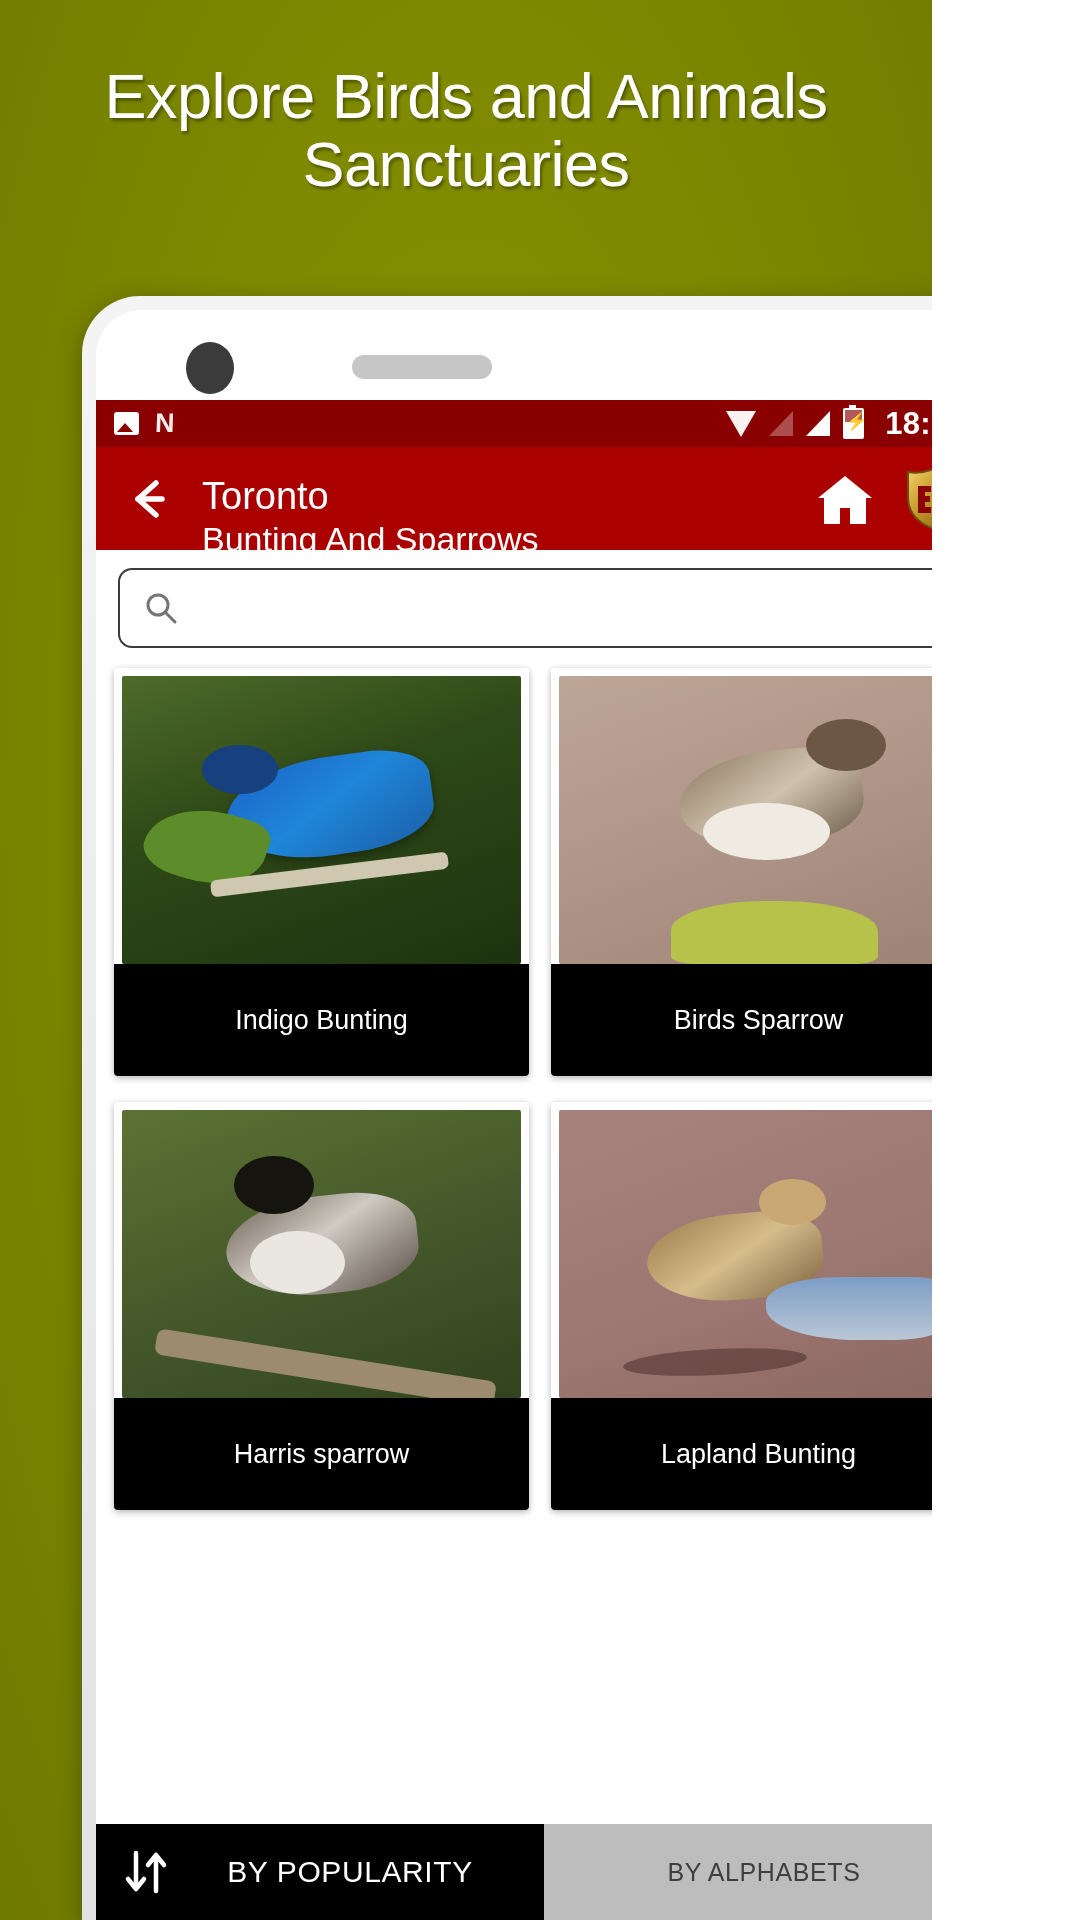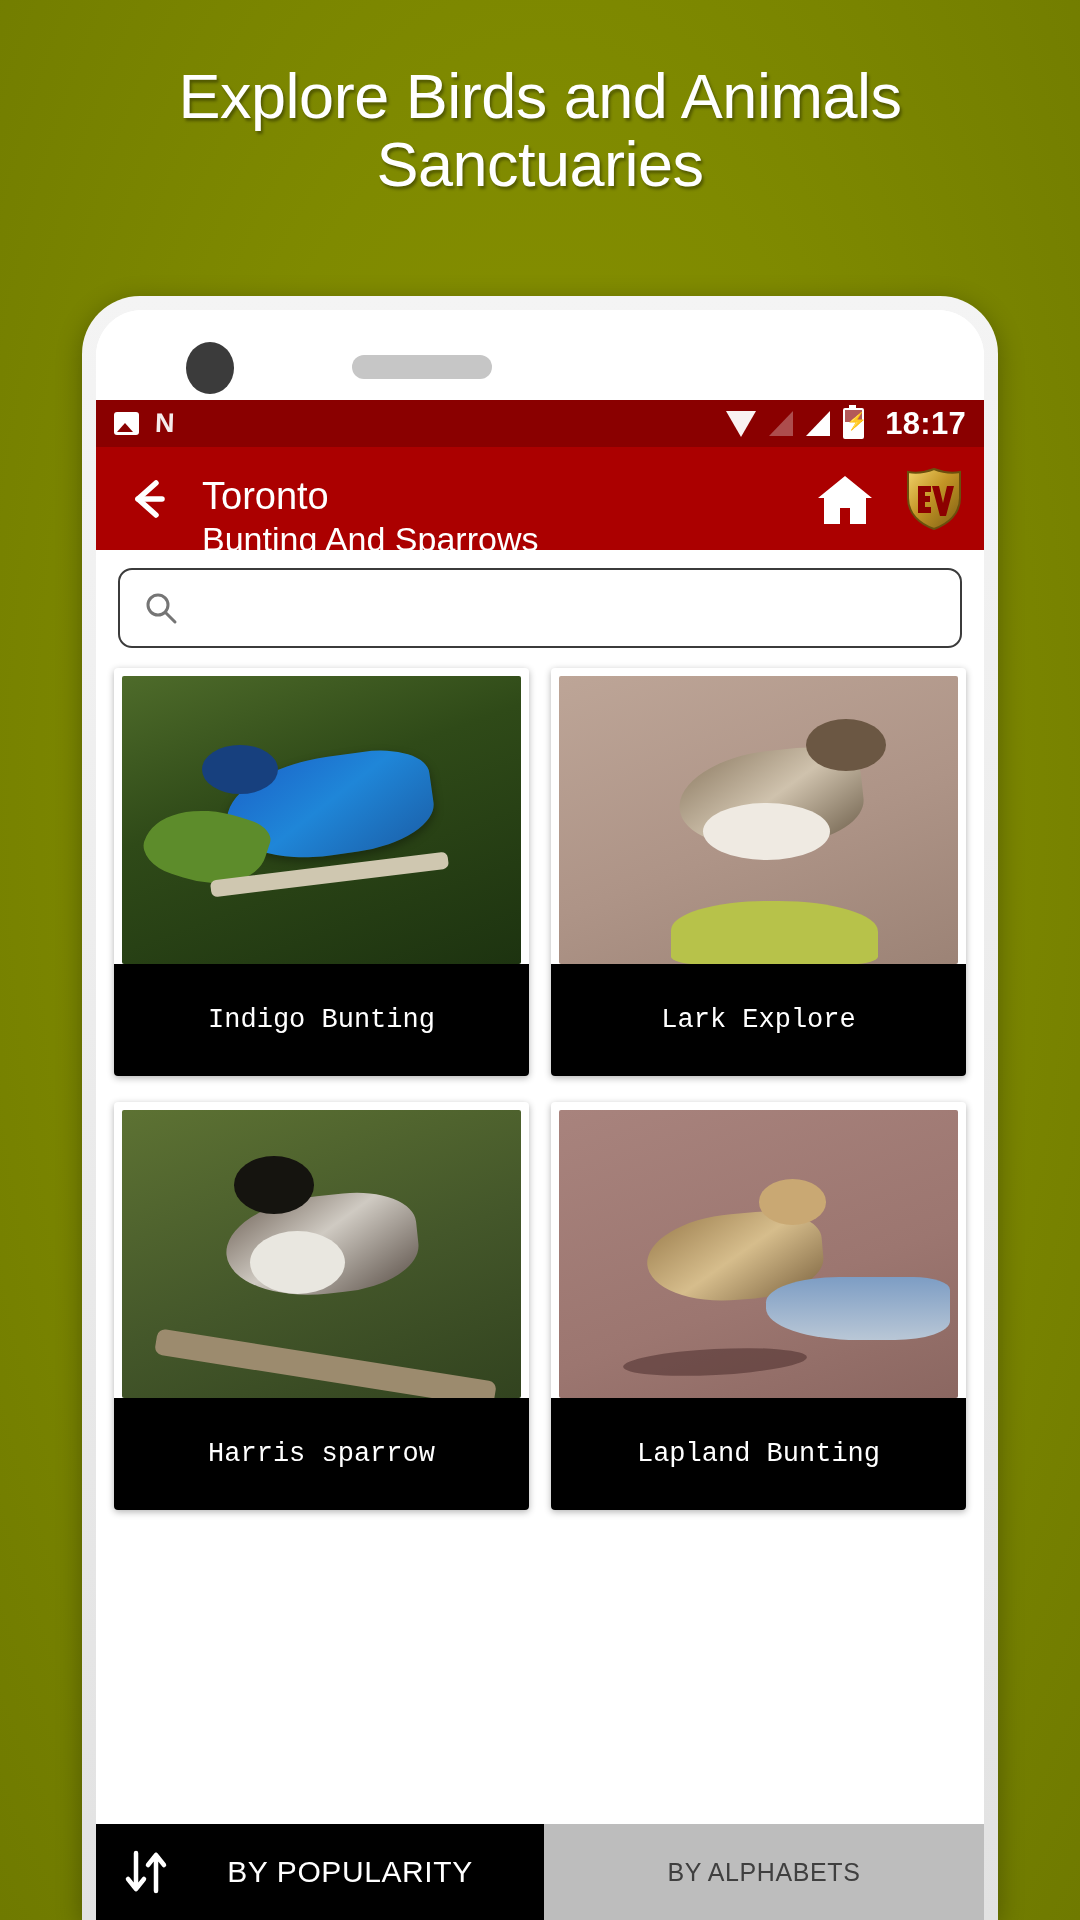--- a/index.html
+++ b/index.html
@@ -3,21 +3,21 @@
 <meta charset="utf-8">
 <style>
   html, body {
     margin: 0; padding: 0;
     width: 1080px; height: 1920px;
     overflow: hidden;
     font-family: "Liberation Sans", sans-serif;
   }
   .stage {
     position: relative;
-    width: 1080px; height: 1920px;
+    width: 932px; height: 1920px;
     background: radial-gradient(ellipse at 50% 42%, #8a9200 0%, #7f8a00 45%, #6f7a00 100%);
     background-color: #7f8c00;
     overflow: hidden;
   }
 
   
   .promo {
     position: absolute;
     left: 0; right: 0; top: 62px;
     text-align: center;
@@ -228,21 +228,20 @@
   }
   .card-label {
     background: #000000;
     color: #ffffff;
     text-align: center;
     font-size: 27px;
     height: 112px;
     line-height: 112px;
     overflow: hidden;
     white-space: nowrap;
-    font-family: Liberation Mono, monospace;
   }
 
   
   .ph { position: absolute; inset: 0; }
   .b1 { background: linear-gradient(160deg,#4e6b2a 0%,#2f4a18 40%,#1d3310 100%); }
   .b1::before {
     content:""; position:absolute; left:26%; top:28%;
     width: 52%; height: 34%;
     background: linear-gradient(150deg,#1b63c8 0%,#1f86d8 48%,#1b5fa8 100%);
     border-radius: 60% 35% 45% 55%;
@@ -476,21 +475,21 @@
             </div>
             <div class="card-label">Indigo Bunting</div>
           </div>
 
           <div class="card">
             <div class="card-photo">
               <div class="ph b2"></div>
               <div class="b2-belly"></div>
               <div class="b2-rock"></div>
             </div>
-            <div class="card-label">Lark Explore</div>
+            <div class="card-label">Birds Sparrow</div>
           </div>
 
           <div class="card">
             <div class="card-photo">
               <div class="ph b4"></div>
               <div class="b4-bib"></div>
               <div class="b4-branch"></div>
             </div>
             <div class="card-label">Harris sparrow</div>
           </div>

